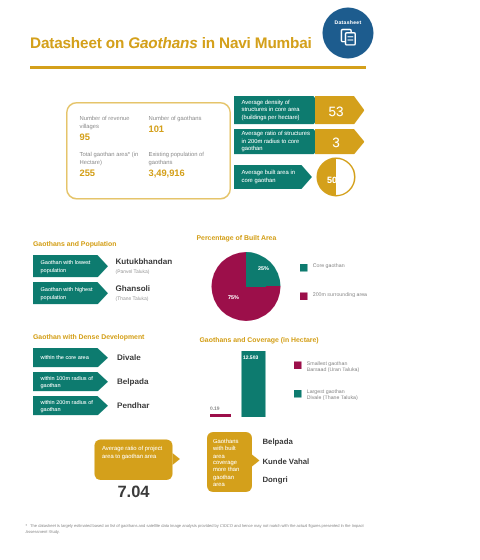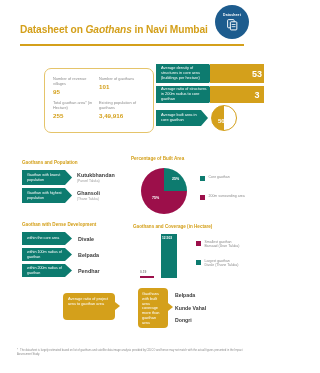--- a/index.html
+++ b/index.html
@@ -48,26 +48,25 @@
   .arrow-teal{
     background:#0d7b6f;color:#fff;
     font-size:3.9px;line-height:4.7px;
     padding:4px 9px 4px 5px;
     box-sizing:border-box;
     clip-path:polygon(0 0, calc(100% - 7px) 0, 100% 50%, calc(100% - 7px) 100%, 0 100%);
     display:flex;align-items:center;
   }
   .arrow-gold{
     background:#d4a01b;color:#fff;
-    font-size:9px;font-weight:bold;
+    font-size:9px;font-weight:normal;
     display:flex;align-items:center;justify-content:center;
     margin-left:-6px;
     clip-path:polygon(0 0, calc(100% - 7px) 0, 100% 50%, calc(100% - 7px) 100%, 0 100%);
     padding-right:5px;
-    padding-left:33px;
   }
   .r1{left:156px;top:64px;}
   .r1 .arrow-teal{width:60px;height:19px;}
   .r1 .arrow-gold{width:28px;height:19px;}
   .r2{left:156px;top:86px;}
   .r2 .arrow-teal{width:60px;height:17px;}
   .r2 .arrow-gold{width:28px;height:17px;}
   .r3{left:156px;top:110px;}
   .r3 .arrow-teal{width:52px;height:16px;}
 
@@ -247,20 +246,21 @@
     <div class="lg-txt">Smallest gaothan
 Barsaad (Uran Taluka)</div>
   </div>
   <div class="legend" style="left:196px;top:259px;">
     <div class="sw" style="background:#0d7b6f;"></div>
     <div class="lg-txt">Largest gaothan
 Divale (Thane Taluka)</div>
   </div>
 
   <div class="callout-gold co1">Average ratio of project area to gaothan area</div>
+  <div class="bignum">7.04</div>
 
   <div class="callout-gold co2">Gaothans with built area coverage more than gaothan area</div>
   <div class="co2-list">
     <div>Belpada</div>
     <div>Kunde Vahal</div>
     <div>Dongri</div>
   </div>
 
   <div class="footnote">
     <span class="star">*</span><span>The datasheet is largely estimated based on list of gaothans and satellite data image analysis provided by CIDCO and hence may not match with the actual figures presented in the Impact Assessment Study.</span>

